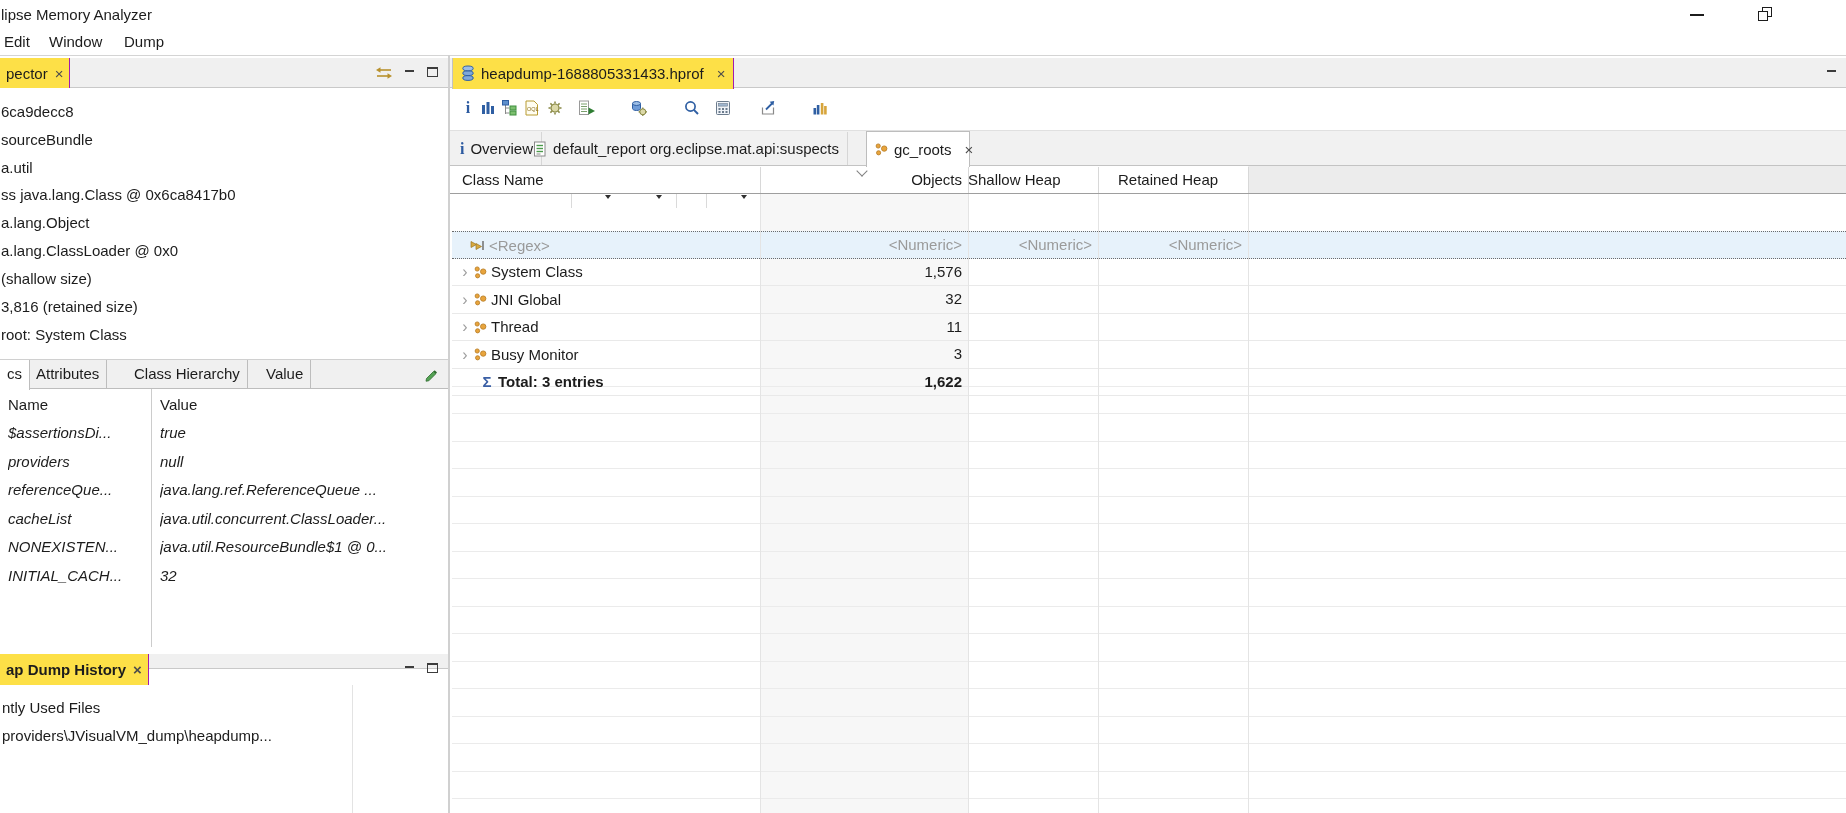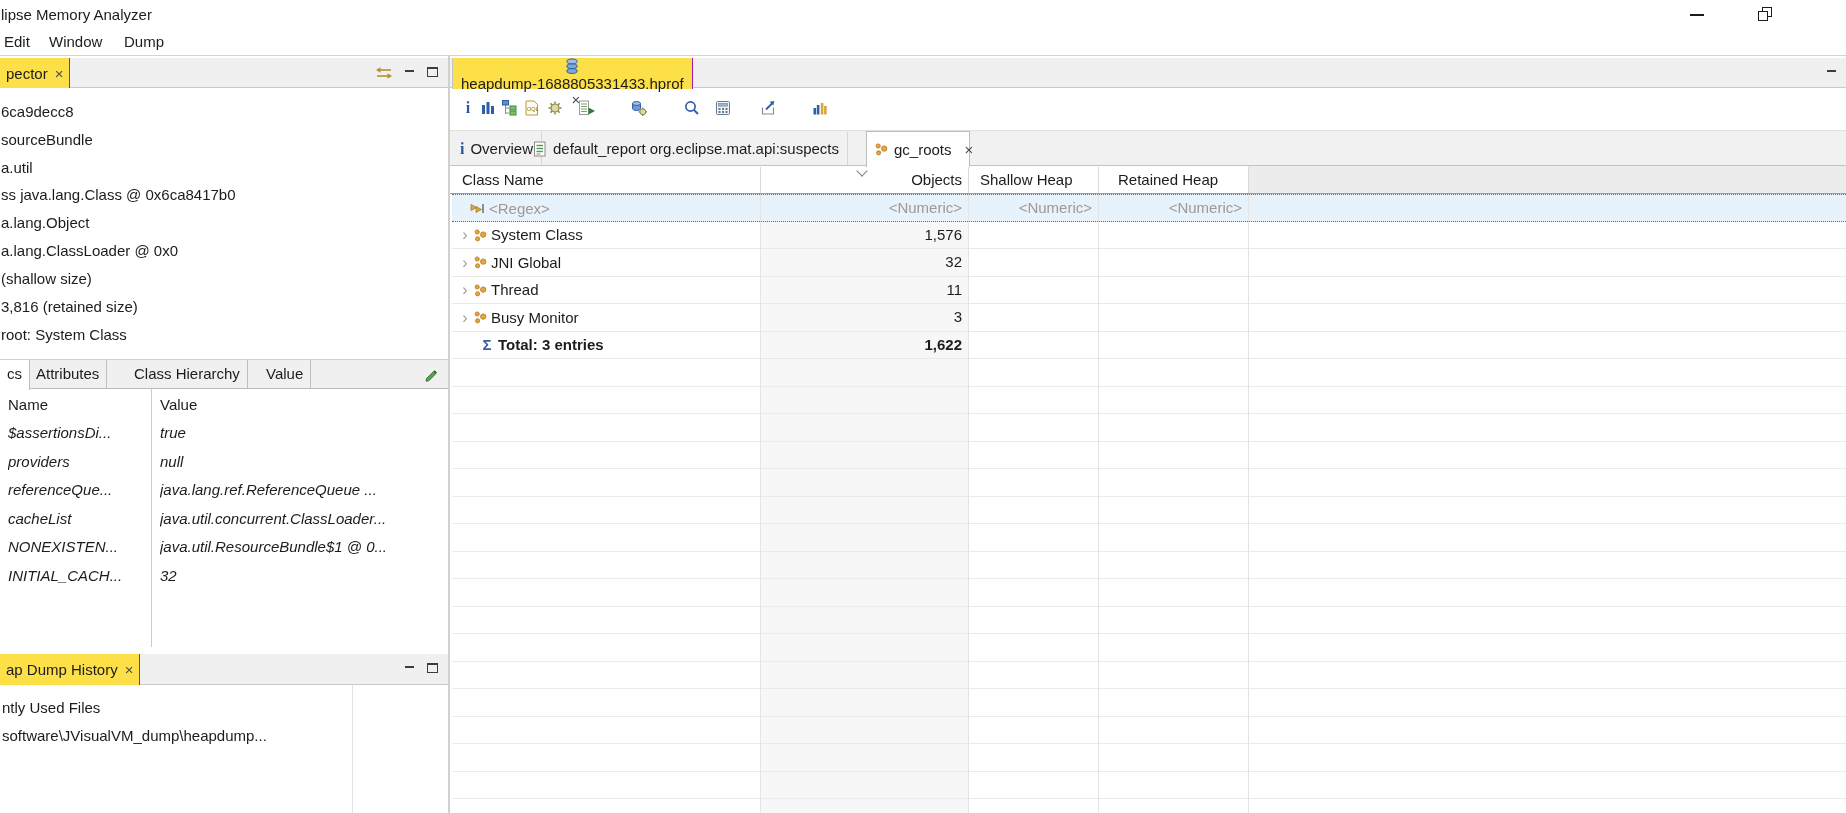--- a/index.html
+++ b/index.html
@@ -37,38 +37,38 @@
   .sect-tab{top:0;height:28px;line-height:28px;font-size:15px;border-right:1px solid #bdbdbd;padding:0 7px;position:absolute;}
   .sect-tab.active{background:#fff;height:30px;z-index:2;}
   .attr-hdr{font-size:15px;top:396px;}
   .attr-row{left:0;width:448px;height:28px;line-height:28px;}
   .attr-name{position:absolute;left:8px;width:138px;overflow:hidden;font-size:15px;}
   .attr-val{position:absolute;left:160px;width:286px;overflow:hidden;font-size:15px;}
   .vline{background:#cccccc;width:1px;}
 
   
   .ed-tabbar{left:450px;top:58px;width:1396px;height:30px;}
-  .ed-tab{left:452px;top:58px;height:31px;padding:0 8px;gap:0;border-left:1px solid #c2c2c2;flex-direction:column;}
+  .ed-tab{left:452px;top:58px;height:31px;padding:0 8px;gap:6px;border-left:1px solid #c2c2c2;}
   .tb-icon{position:absolute;top:100px;width:18px;height:17px;display:flex;align-items:center;justify-content:center;}
   .tbsep{position:absolute;top:97px;width:1px;height:23px;background:#dadada;}
   .caret{position:absolute;top:107px;width:0;height:0;border-left:3.5px solid transparent;border-right:3.5px solid transparent;border-top:4.5px solid #2f2f2f;}
   .view-tabbar{left:450px;top:131px;width:1396px;height:35px;background:#f1f1f1;border-bottom:1px solid #c3c3c3;box-sizing:border-box;}
   .view-tab{top:132px;height:33px;background:transparent;border-right:1px solid #d6d6d6;display:flex;align-items:center;padding:0 8px;gap:6px;position:absolute;}
   .view-tab.active{top:131px;height:36px;background:#fff;border:1px solid #bdbdbd;border-bottom:none;z-index:3;}
   .info-i{font-family:"Liberation Serif",serif;font-weight:bold;color:#2c5aa0;font-size:16px;line-height:14px;}
   .info-i::before{content:"i";}
 
   
   .thdr{position:absolute;top:166px;height:28px;line-height:28px;font-size:15px;background:#fff;box-sizing:border-box;}
   .thdr-sep{position:absolute;top:167px;height:26px;width:1px;background:#d8d8d8;z-index:2;}
   .thdr-bottom{position:absolute;left:450px;top:193px;width:1396px;height:1px;background:#9e9e9e;z-index:4;}
   .sort-ind{position:absolute;left:858px;top:167px;width:7px;height:7px;border-left:1.5px solid #808080;border-bottom:1.5px solid #808080;transform:rotate(-45deg);z-index:5;}
   .obj-tint{left:760px;top:194px;width:208px;height:619px;background:#f7f7f7;z-index:1;}
   .body-vline{position:absolute;top:194px;height:619px;width:1px;background:#e4e4e4;z-index:5;}
-  .trow{position:absolute;left:452px;width:1394px;height:27.5px;box-sizing:border-box;z-index:3;}
+  .trow{position:absolute;left:452px;width:1394px;height:27.5px;box-sizing:border-box;z-index:3;margin-top:37px;}
   .trow .cell{position:absolute;top:0;height:27.5px;line-height:26px;font-size:15px;}
   .cell.cname{left:0;width:308px;display:flex;align-items:center;padding-left:6px;box-sizing:border-box;}
   .cell.cobj{left:308px;width:208px;text-align:right;padding-right:6px;box-sizing:border-box;}
   .cell.csh{left:516px;width:130px;text-align:right;padding-right:6px;box-sizing:border-box;}
   .cell.crh{left:646px;width:150px;text-align:right;padding-right:6px;box-sizing:border-box;}
   .filter-row{background:#e7f2fb;border-top:1px dotted #6b6b6b;border-bottom:1px dotted #6b6b6b;}
   .gray{color:#9a9a9a;}
   .data-row{border-bottom:1px solid #e9e9e9;}
   .chev{color:#9f9f9f;font-size:16px;width:14px;display:inline-block;text-align:center;}
   .chev::before{content:"›";}
@@ -170,31 +170,31 @@
       <span class="attr-name it">NONEXISTEN...</span>
       <span class="attr-val it">java.util.ResourceBundle$1 @ 0...</span>
     </div>
     <div class="abs attr-row" style="top:173px;">
       <span class="attr-name it">INITIAL_CACH...</span>
       <span class="attr-val it">32</span>
     </div>
   </div>
 
   
-  <div class="abs tabbar" style="left:0;top:654px;width:448px;height:31px;box-sizing:border-box;">
+  <div class="abs tabbar" style="left:0;top:654px;width:448px;height:15px;box-sizing:border-box;font-weight:bold;">
     <div class="ctab" style="position:absolute;left:0;top:0;height:31px;padding:0 6px;border-left:none;">
       <span class="lbl">ap Dump History</span>
       <span class="tab-x"></span>
     </div>
     <span class="ico-min" style="position:absolute;left:404px;top:9px;"></span>
     <span class="ico-max" style="position:absolute;left:427px;top:9px;"></span>
   </div>
   <div class="abs" style="left:0;top:685px;width:448px;height:128px;background:#fff;">
     <div class="abs txt" style="left:2px;top:9px;line-height:27px;">ntly Used Files</div>
-    <div class="abs txt" style="left:2px;top:37px;line-height:27px;">software\JVisualVM_dump\heapdump...</div>
+    <div class="abs txt" style="left:2px;top:37px;line-height:27px;">providers\JVisualVM_dump\heapdump...</div>
     <div class="abs" style="left:352px;top:0;width:1px;height:128px;background:#e3e3e3;"></div>
   </div>
 
   
   <div class="abs" style="left:448px;top:55px;width:2px;height:758px;background:#d0d0d0;"></div>
 
   
   <div class="abs tabbar ed-tabbar" style="box-sizing:border-box;"></div>
   <div class="abs ctab ed-tab">
     <span style="display:flex;">
@@ -348,21 +348,21 @@
         <circle cx="3.6" cy="9.8" r="2.1" fill="#E8A43C" stroke="#B5791F" stroke-width="0.8"></circle>
       </svg>
     </span>
     <span class="txt">gc_roots</span>
     <span class="tab-x"></span>
   </div>
 
   
   <div class="thdr" style="left:452px;width:308px;padding-left:10px;">Class Name</div>
   <div class="thdr" style="left:760px;width:208px;text-align:right;padding-right:6px;">Objects</div>
-  <div class="thdr" style="left:968px;width:130px;padding-left:12px;">Shallow Heap</div>
+  <div class="thdr" style="left:968px;width:130px;padding-left:0;">Shallow Heap</div>
   <div class="thdr" style="left:1098px;width:150px;padding-left:20px;">Retained Heap</div>
   <div class="thdr" style="left:1248px;width:598px;background:#ececec;"></div>
   <span class="sort-ind"></span>
   <div class="thdr-sep" style="left:760px;"></div>
   <div class="thdr-sep" style="left:968px;"></div>
   <div class="thdr-sep" style="left:1098px;"></div>
   <div class="thdr-sep" style="left:1248px;"></div>
   <div class="thdr-bottom"></div>
 
   

